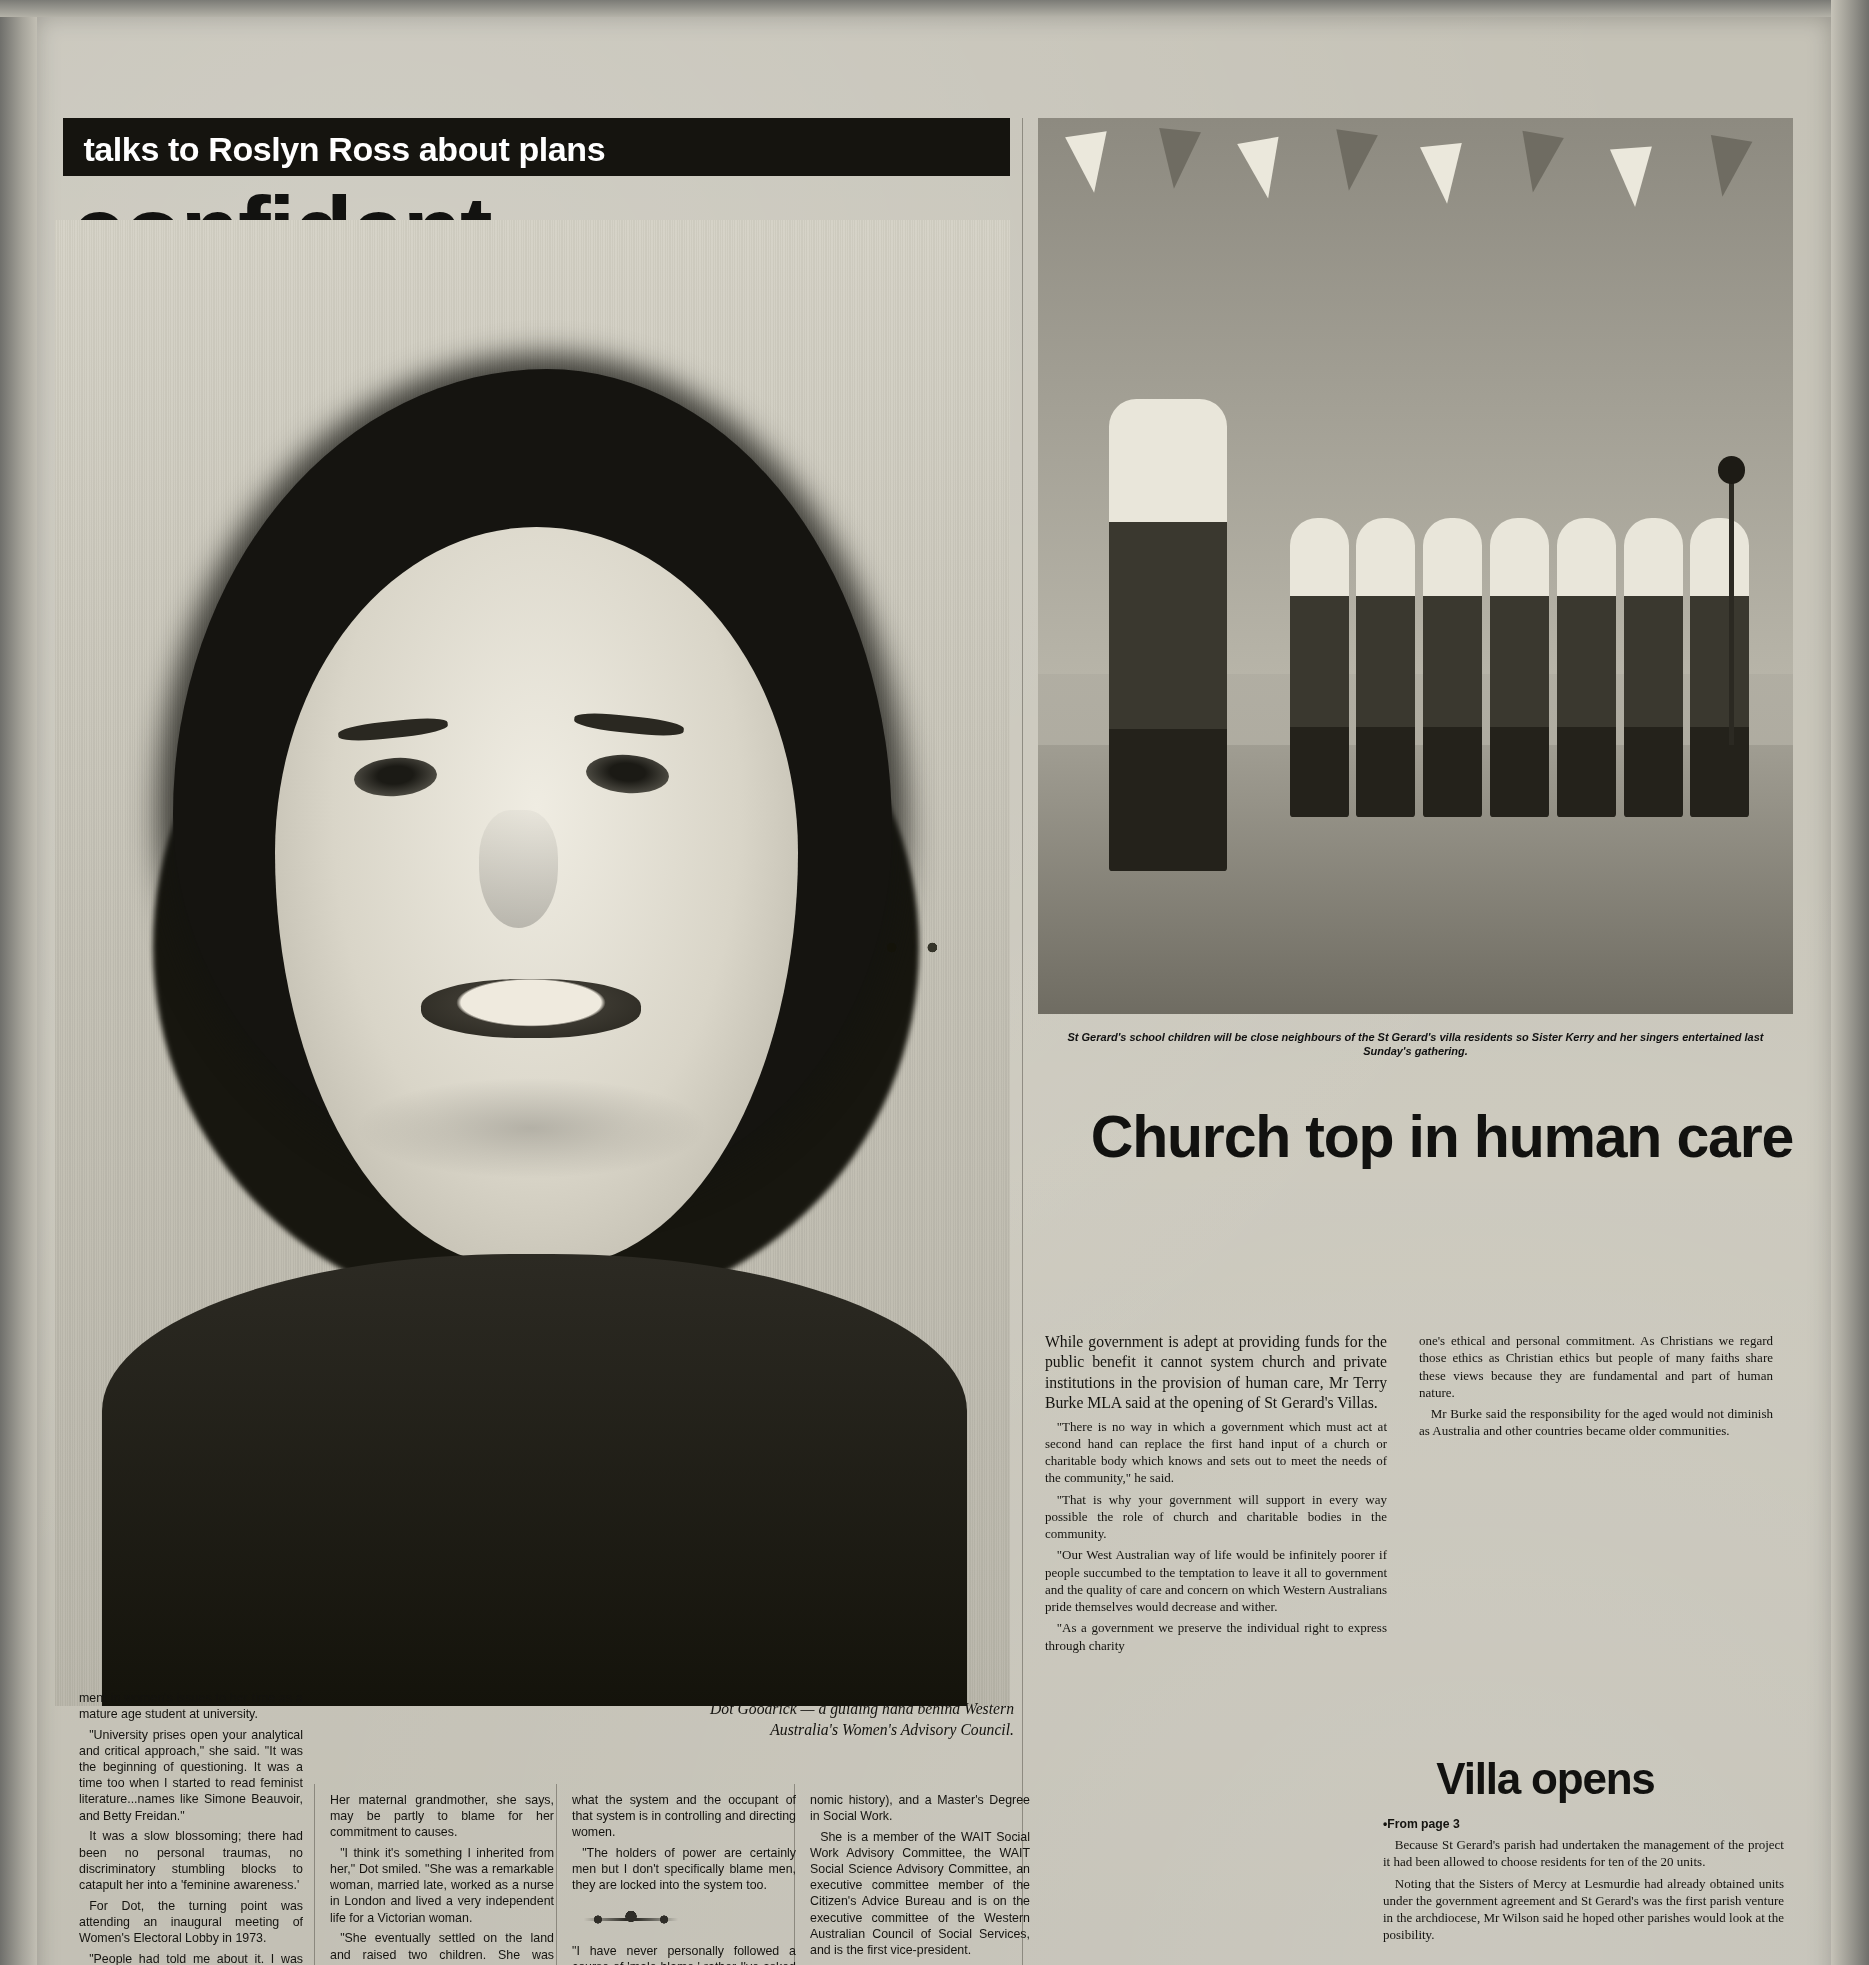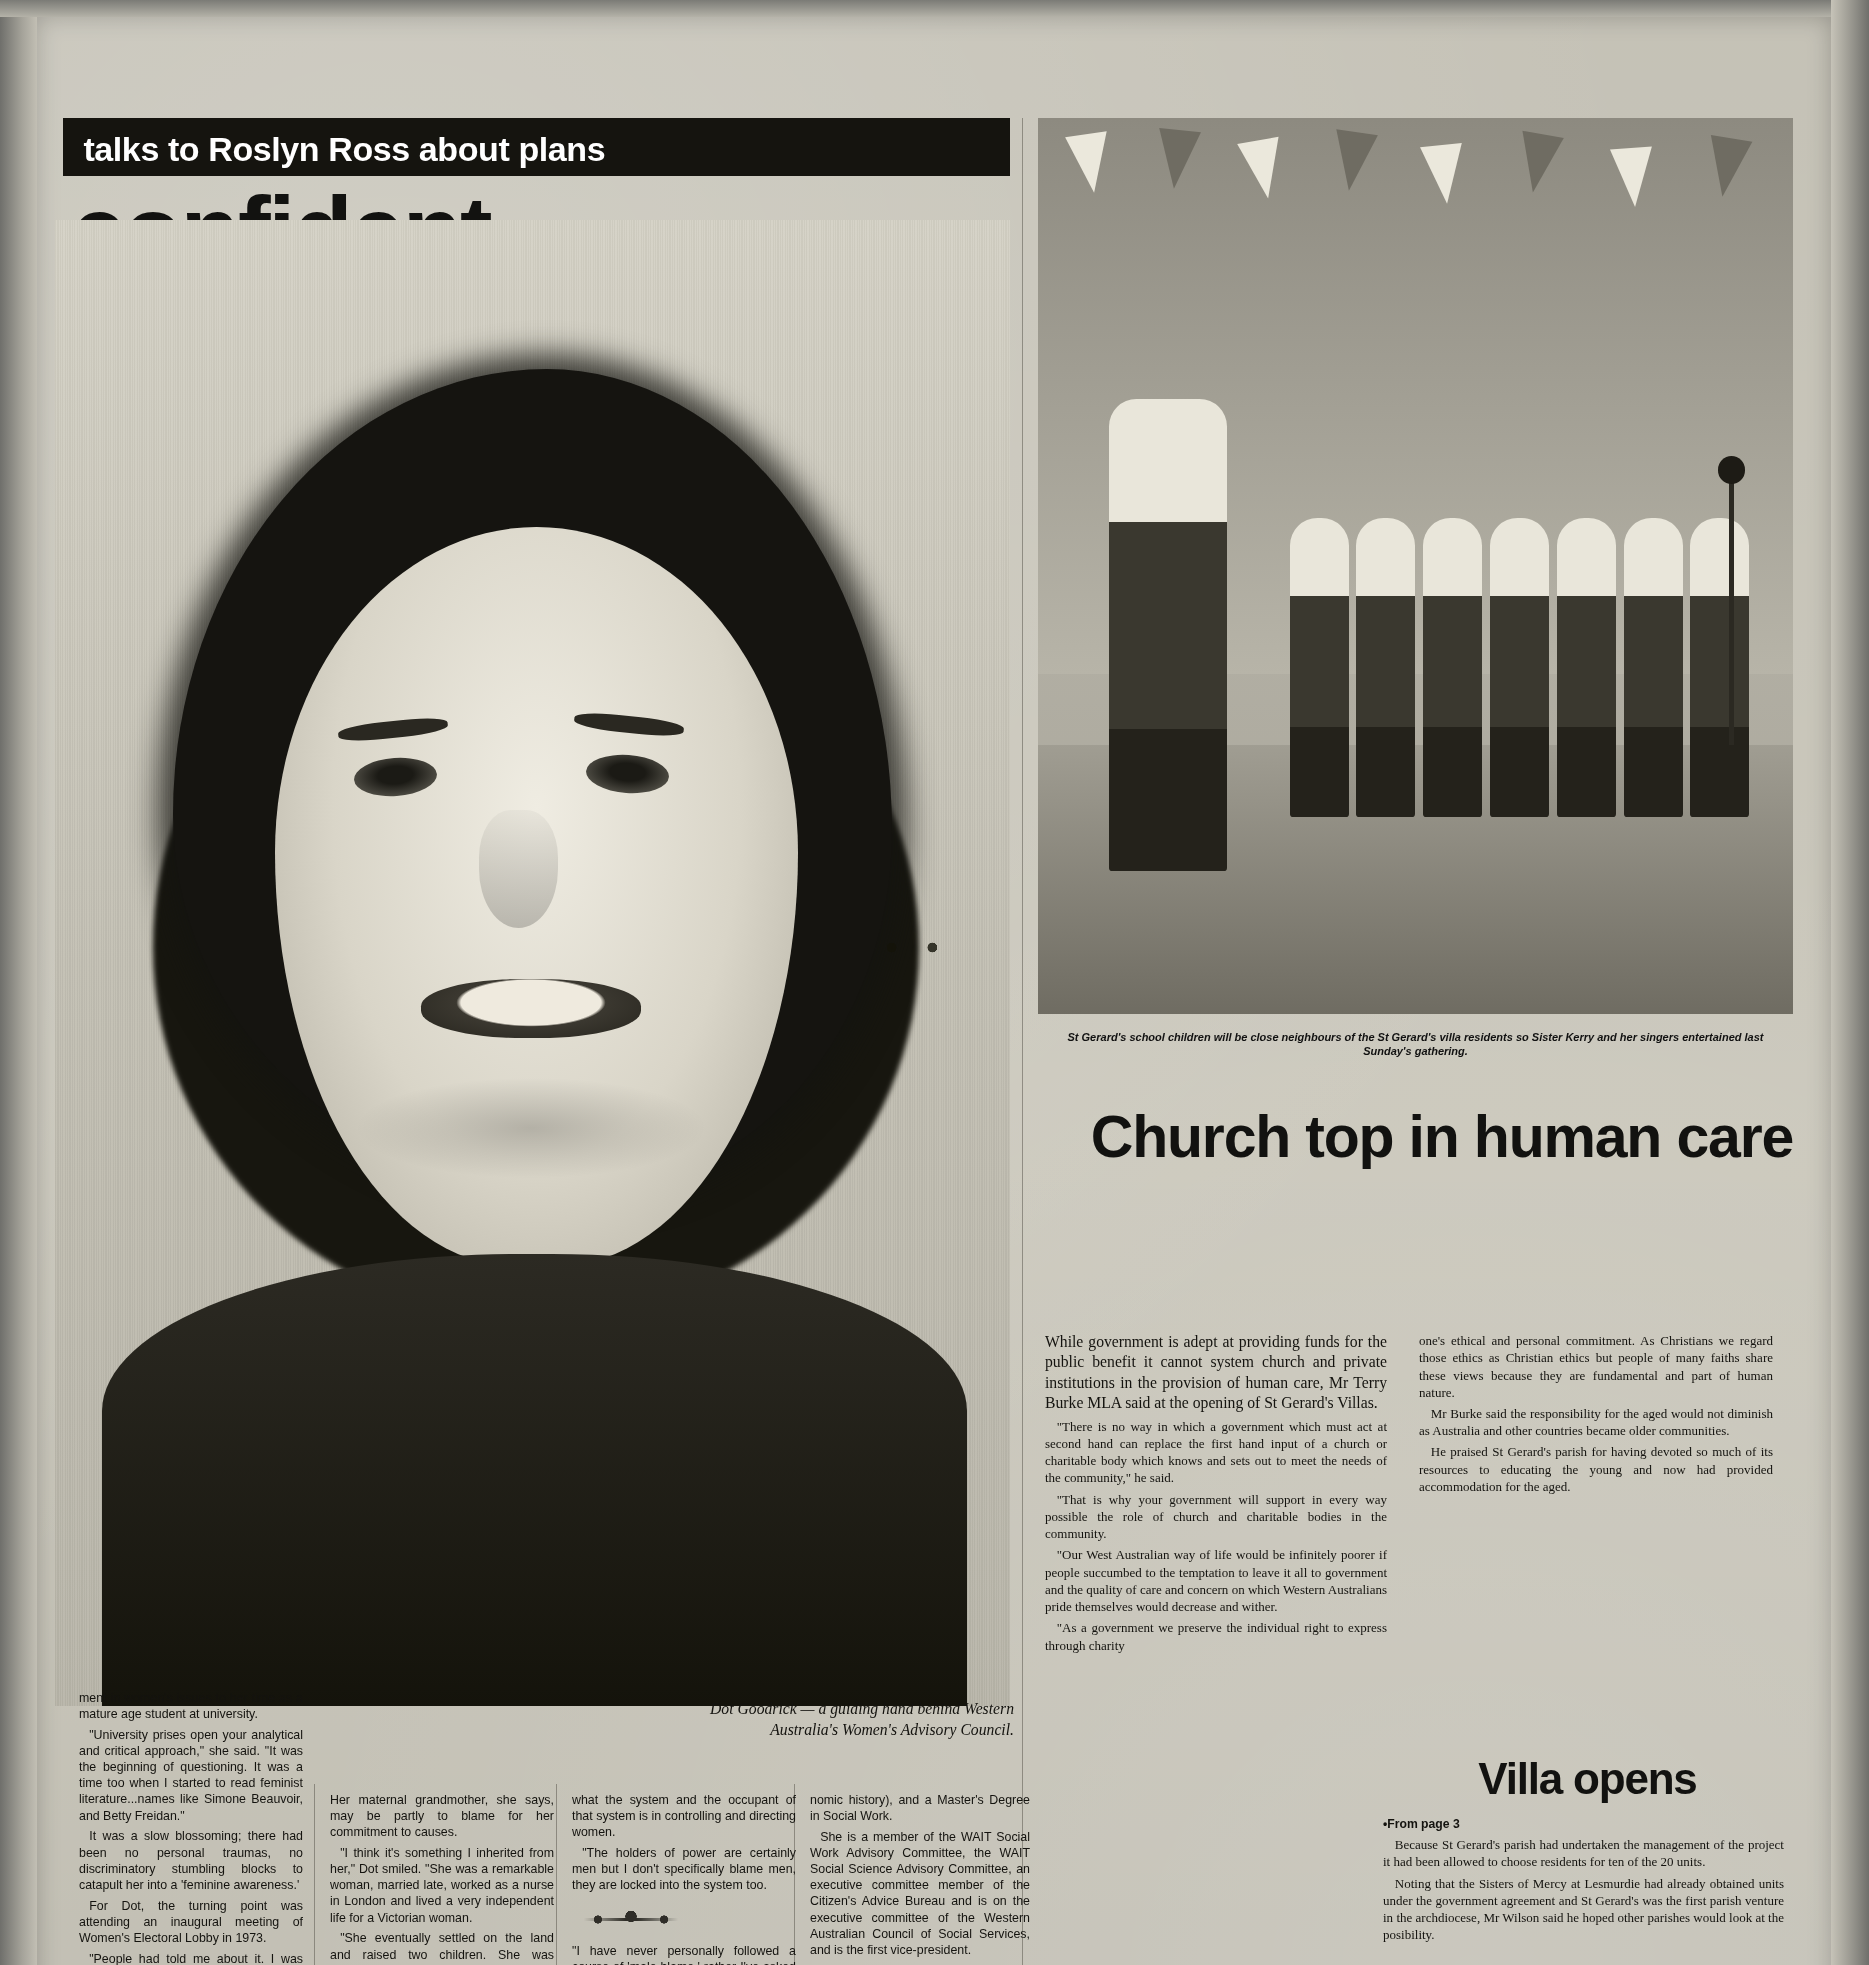--- a/index.html
+++ b/index.html
@@ -298,21 +298,21 @@
     color:#121210;
     font-weight: bold;
     letter-spacing: -1.2px;
     line-height: 1.0;
   }
   .h-church {
     left: 1038px; top: 1108px; width: 755px;
     font-size: 59px; text-align: right;
   }
   .h-villa {
-    left: 1383px; top: 1757px; width: 409px;
+    left: 1341px; top: 1757px; width: 409px;
     font-size: 44px; text-align: center;
   }
 
   .serifcol {
     position:absolute;
     font-family: "Liberation Serif", serif;
     font-size: 13px;
     line-height: 1.33;
     text-align: justify;
     color: #14130f;
@@ -432,21 +432,20 @@
     <p class="lead noind">While government is adept at providing funds for the public benefit it cannot system church and private institutions in the provision of human care, Mr Terry Burke MLA said at the opening of St Gerard's Villas.</p>
     <p>"There is no way in which a government which must act at second hand can replace the first hand input of a church or charitable body which knows and sets out to meet the needs of the community," he said.</p>
     <p>"That is why your government will support in every way possible the role of church and charitable bodies in the community.</p>
     <p>"Our West Australian way of life would be infinitely poorer if people succumbed to the temptation to leave it all to government and the quality of care and concern on which Western Australians pride themselves would decrease and wither.</p>
     <p>"As a government we preserve the individual right to express through charity</p>
   </div>
 
   <div class="serifcol r2">
     <p class="noind">one's ethical and personal commitment. As Christians we regard those ethics as Christian ethics but people of many faiths share these views because they are fundamental and part of human nature.</p>
     <p>Mr Burke said the responsibility for the aged would not diminish as Australia and other countries became older communities.</p>
-    <p>He praised St Gerard's parish for having devoted so much of its resources to educating the young and now had provided accommodation for the aged.</p>
   </div>
 
   <div class="head-big h-villa">Villa opens</div>
 
   <div class="serifcol r3">
     <p class="noind from-ref">•From page 3</p>
     <p>Because St Gerard's parish had undertaken the management of the project it had been allowed to choose residents for ten of the 20 units.</p>
     <p>Noting that the Sisters of Mercy at Lesmurdie had already obtained units under the government agreement and St Gerard's was the first parish venture in the archdiocese, Mr Wilson said he hoped other parishes would look at the posibility.</p>
   </div>
 

